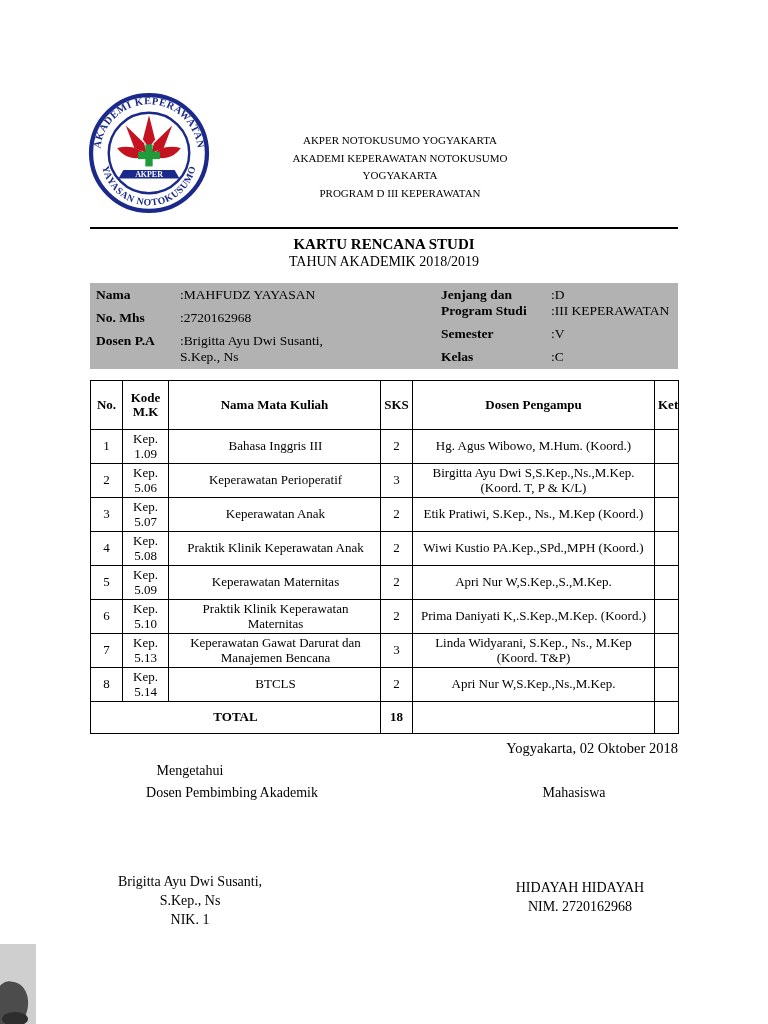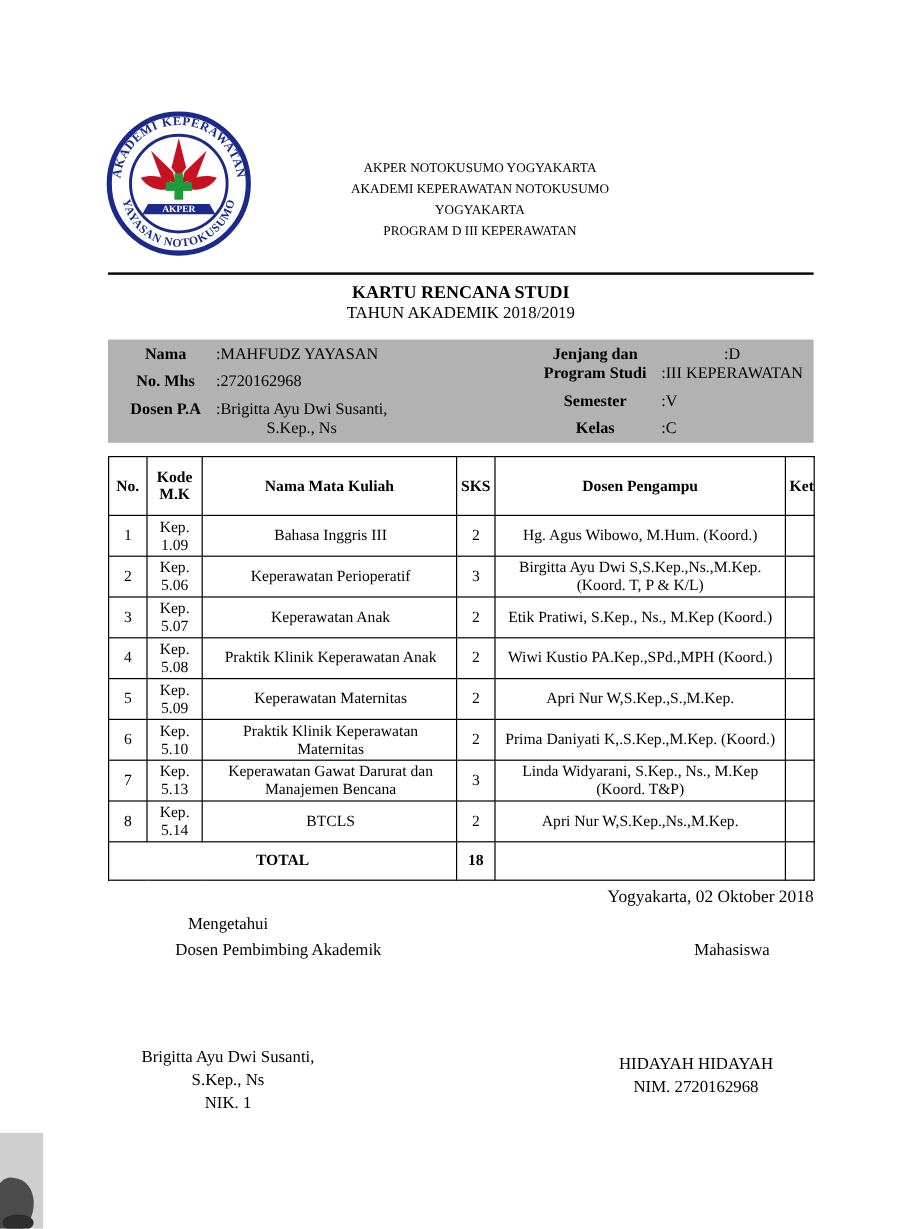--- a/index.html
+++ b/index.html
@@ -13,21 +13,21 @@
 
   .divider { position:absolute; left:90px; top:227px; width:588px; height:2px; background:#000; }
 
   .title-block { position:absolute; left:90px; top:236px; width:588px; text-align:center; }
   .title-main { font-weight:bold; font-size:15px; line-height:17px; }
   .title-sub  { font-size:14px; line-height:17px; }
 
   
   .info-box { position:absolute; left:90px; top:283px; width:588px; height:86px;
               background:#b2b2b2; box-sizing:border-box; padding:4px 6px; font-size:13.5px; }
-  .info-grid { display:grid; grid-template-columns:345px 1fr; height:100%;text-align:center; }
+  .info-grid { display:grid; grid-template-columns:345px 1fr; height:100%; }
   .info-col { display:flex; flex-direction:column; justify-content:space-between; }
   .info-row { display:flex; align-items:flex-start; }
   .info-label { font-weight:bold; }
   .lbl-l { width:84px; flex:none; }
   .lbl-r { width:110px; flex:none; }
   .preline { white-space:pre-line; }
   .info-value { line-height:16px; }
   .info-label { line-height:16px; }
 
   
@@ -40,21 +40,21 @@
   td.c { text-align:center; }
   td.l { text-align:center; padding-left:5px; }
   td.kode { text-align:center; white-space:pre-line; }
   .krs-table td { height:29px; }
   .total-row td { font-weight:bold; height:27px; }
 
   
   .f-date  { position:absolute; left:398px; top:740px; width:280px; text-align:right; font-size:14.5px; }
   .f-meng  { position:absolute; left:90px;  top:763px; width:200px; text-align:center; font-size:14px; }
   .f-role-l{ position:absolute; left:90px;  top:785px; width:260px; text-align:center;  font-size:14px;margin-left:12px; }
-  .f-role-r{ position:absolute; left:510px; top:785px; width:200px; text-align:center; font-size:14px; }
+  .f-role-r{ position:absolute; left:474px; top:785px; width:200px; text-align:center; font-size:14px; }
   .f-sig-l { position:absolute; left:90px;  top:872px; width:200px; text-align:center; font-size:14px; line-height:19px; }
   .f-sig-r { position:absolute; left:470px; top:878px; width:220px; text-align:center; font-size:14px; line-height:19px; }
 
   
   .scan-strip { position:absolute; left:0; top:944px; width:36px; height:80px; background:#cfcfcf; }
   .scan-blob  { position:absolute; left:-6px; top:982px; width:34px; height:46px; background:#4c4c4c;
                 border-radius:40% 60% 55% 45%; transform:rotate(12deg); }
   .scan-blob2 { position:absolute; left:2px; top:1012px; width:26px; height:14px; background:#2e2e2e;
                 border-radius:50%; }
 </style>

